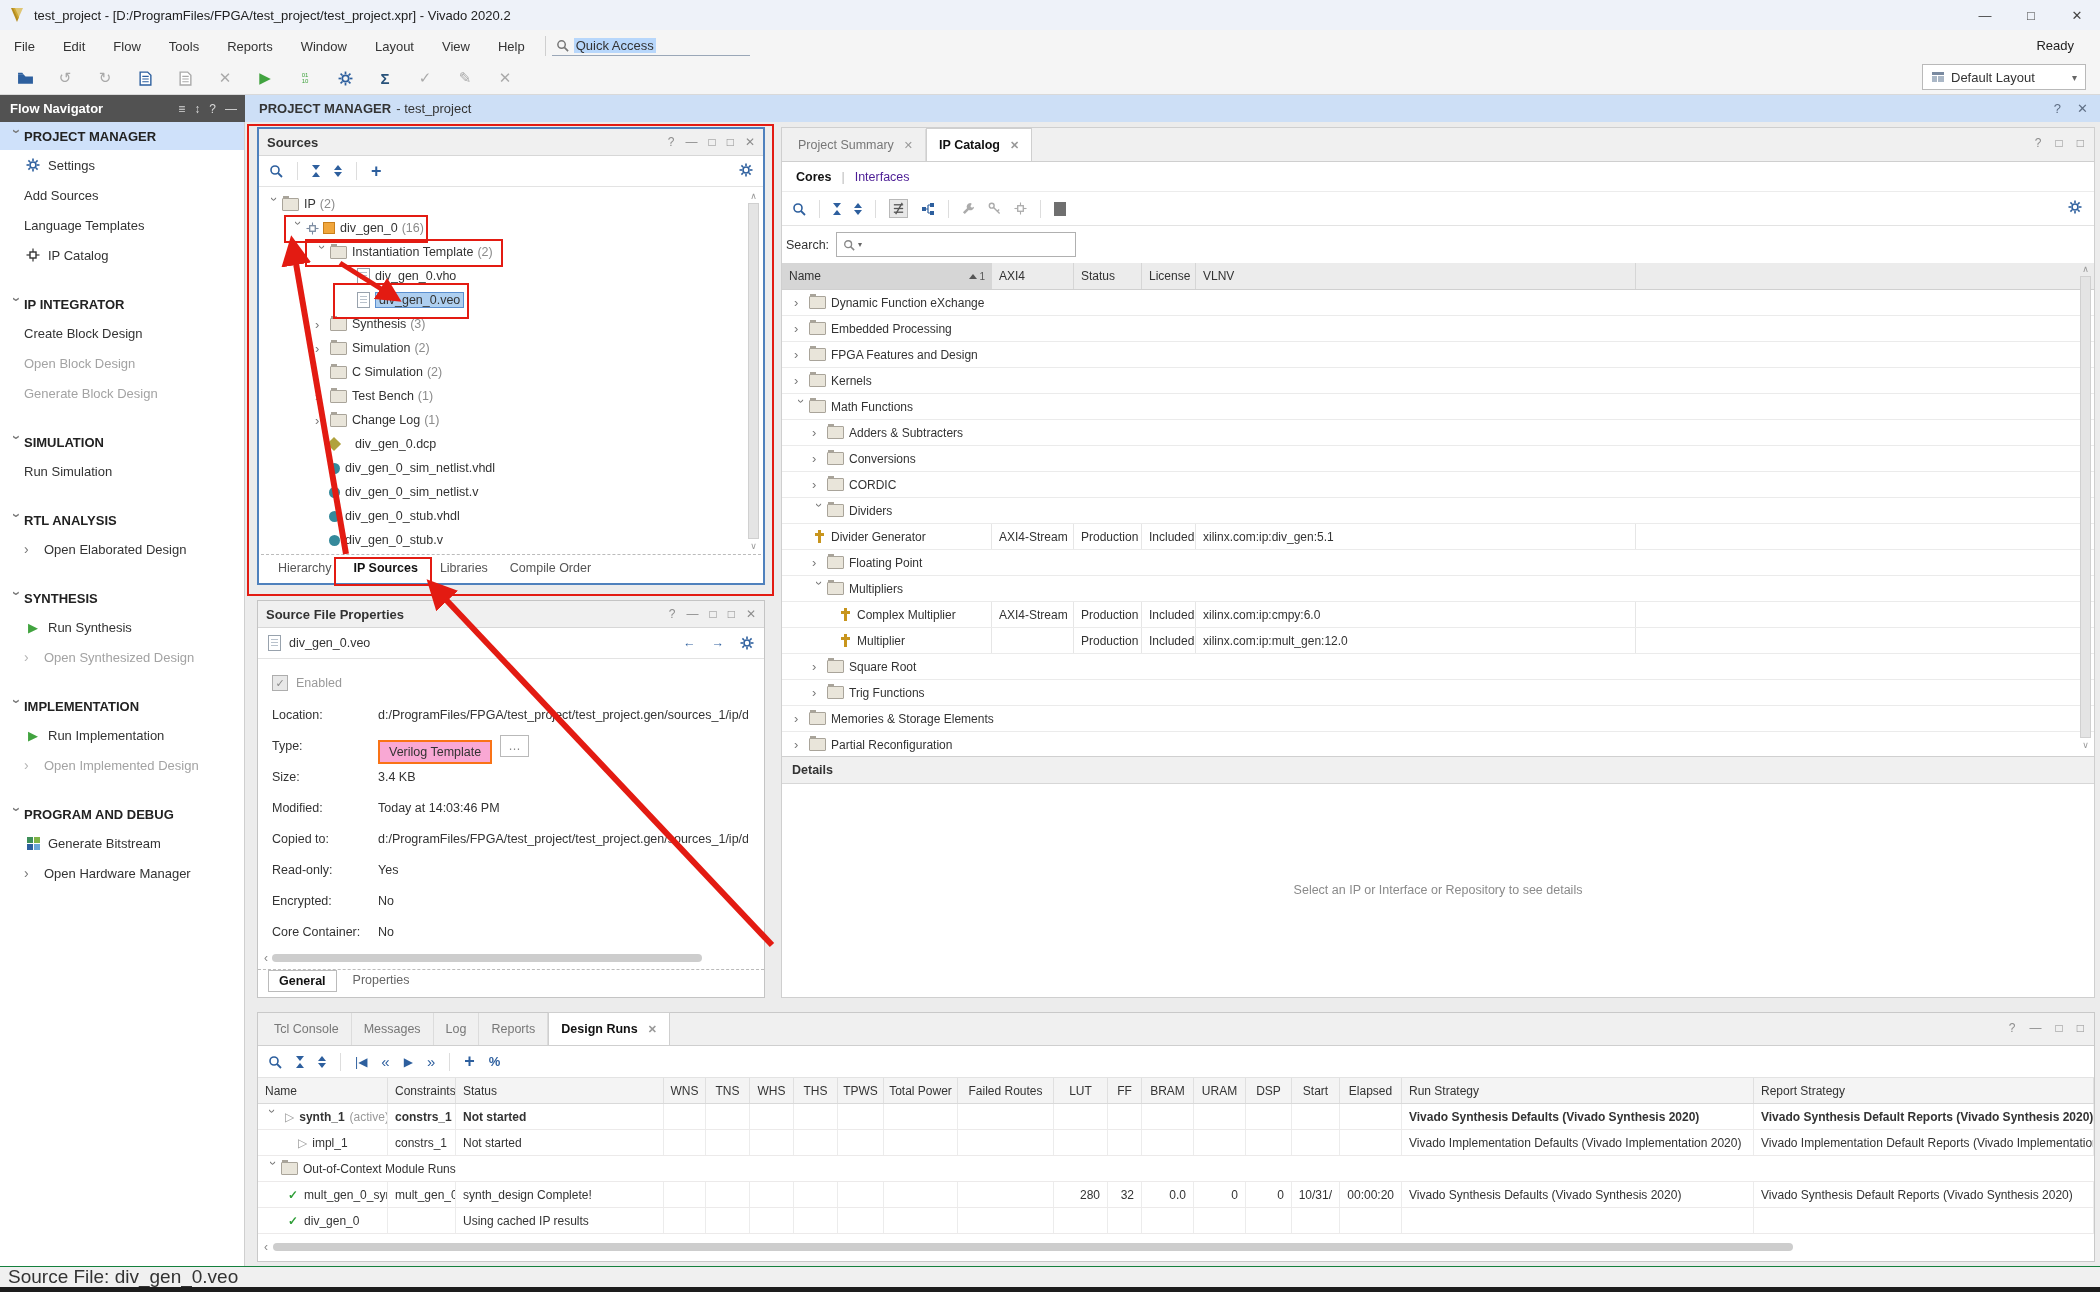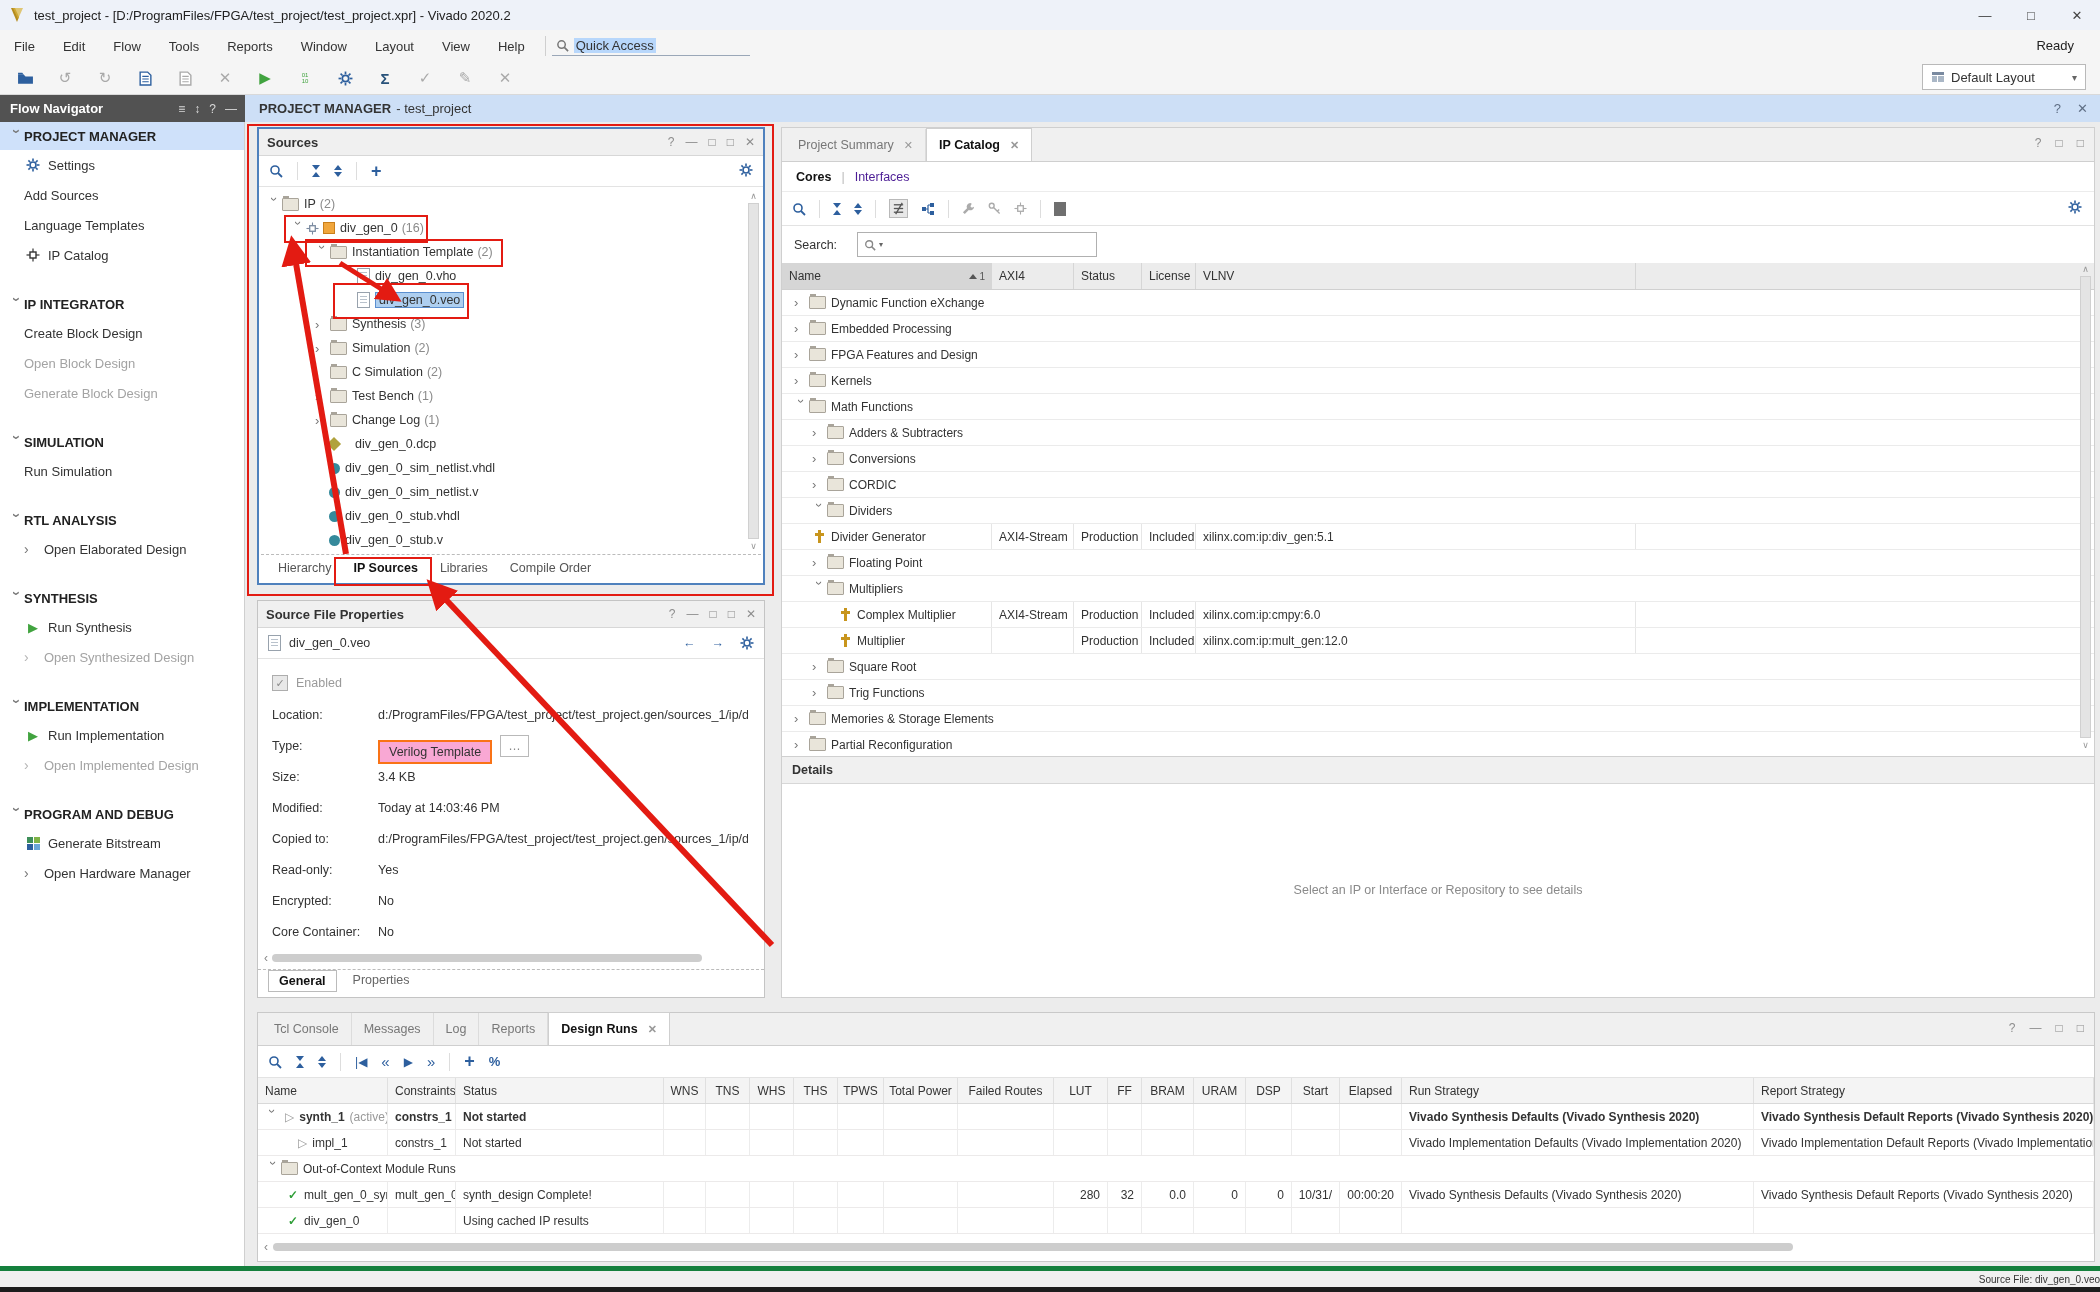--- a/index.html
+++ b/index.html
@@ -97,21 +97,21 @@
   .doc-tab{height:32px;display:flex;align-items:center;gap:10px;padding:0 12px;color:#777;font-size:12.5px;border-right:1px solid #dcdcdc;}
   .doc-tab.active{background:#fff;color:#111;font-weight:bold;border:1px solid #cfcfcf;border-bottom:none;}
   .tab-x{color:#999;font-size:11px;}
   .rp-icons{position:absolute;right:10px;top:8px;display:flex;gap:14px;color:#8d8d8d;font-size:12px;font-weight:normal;}
   .subtabs{height:29px;display:flex;align-items:center;gap:10px;padding-left:14px;font-size:12.5px;border-bottom:1px solid #ececec;}
   .subtab.active{font-weight:bold;color:#111;}
   .subtab{color:#4c1d95;}
   .ipc-toolbar{height:33px;border-bottom:1px solid #e3e3e3;display:flex;align-items:center;gap:13px;padding-left:10px;position:relative;}
   .pressed{border:1px solid #b9b9b9;background:#e8e8e8;padding:2px;display:flex;}
   .darksq{width:12px;height:14px;background:#6f6f6f;}
-  .search-row{height:37px;display:flex;align-items:center;gap:20px;padding-left:12px;}
+  .search-row{height:37px;display:flex;align-items:center;gap:7px;padding-left:4px;}
   .search-box{width:240px;height:25px;border:1px solid #b0b0b0;background:#fff;display:flex;align-items:center;gap:3px;padding-left:6px;box-sizing:border-box;}
   .ipc-grid{display:grid;grid-template-columns:210px 82px 68px 54px 440px minmax(0,1fr);}
   .ipc-header{height:26px;background:#ececec;border-bottom:1px solid #d0d0d0;font-size:12px;color:#333;}
   .hcell{display:flex;align-items:center;padding-left:7px;border-right:1px solid #d6d6d6;}
   .hcell.namecol{background:#d6d6d6;justify-content:space-between;padding-right:6px;}
   .sortb{display:flex;align-items:center;gap:2px;font-size:10px;color:#555;}
   .ipc-row{display:flex;align-items:center;height:25px;border-bottom:1px solid #ebebeb;font-size:12px;}
   .ipc-iprow{height:25px;border-bottom:1px solid #ebebeb;font-size:12px;}
   .ccell{display:flex;align-items:center;border-right:1px solid #e6e6e6;padding-left:7px;overflow:hidden;white-space:nowrap;}
   .ccell.last{border-right:1px solid #e6e6e6;}
@@ -128,21 +128,21 @@
   .rh{display:flex;align-items:center;padding-left:7px;border-right:1px solid #e0e0e0;overflow:hidden;white-space:nowrap;}
   .rh.cen{justify-content:center;padding-left:0;}
   .runs-row{height:25px;border-bottom:1px solid #eceaea;font-size:12px;}
   .rc{display:flex;align-items:center;border-right:1px solid #ececec;padding:0 7px;overflow:hidden;white-space:nowrap;}
   .rc.num{justify-content:flex-end;}
   .bold{font-weight:bold;}
   .gcheck{color:#2f9e38;font-weight:bold;margin-right:6px;}
   .span-row{display:flex;align-items:center;height:25px;border-bottom:1px solid #eceaea;font-size:12px;padding-left:8px;}
   .b-hscroll{position:absolute;left:6px;right:20px;bottom:8px;height:12px;display:flex;align-items:center;gap:5px;color:#999;font-size:10px;}
   
-  .statusbar{left:0;top:1266px;width:2100px;height:21px;background:#f0f0f0;border-top:5px solid #15803d;display:flex;align-items:center;padding-left:8px;box-sizing:border-box;font-size:10px;justify-content:flex-end;}
+  .statusbar{left:0;top:1266px;width:2100px;height:21px;background:#f0f0f0;border-top:1px solid #15803d;display:flex;align-items:center;padding-left:8px;box-sizing:border-box;font-size:19px;}
   .darkstrip{left:0;top:1287px;width:2100px;height:5px;background:#1d1d1d;}
   
   .ann-box{position:absolute;border:2px solid #e31b12;pointer-events:none;}
   .ann-svg{position:absolute;left:0;top:0;width:2100px;height:1292px;pointer-events:none;}
   
   .svg-ic{display:inline-flex;align-items:center;justify-content:center;}
 </style>
 </head>
 <body>
 

